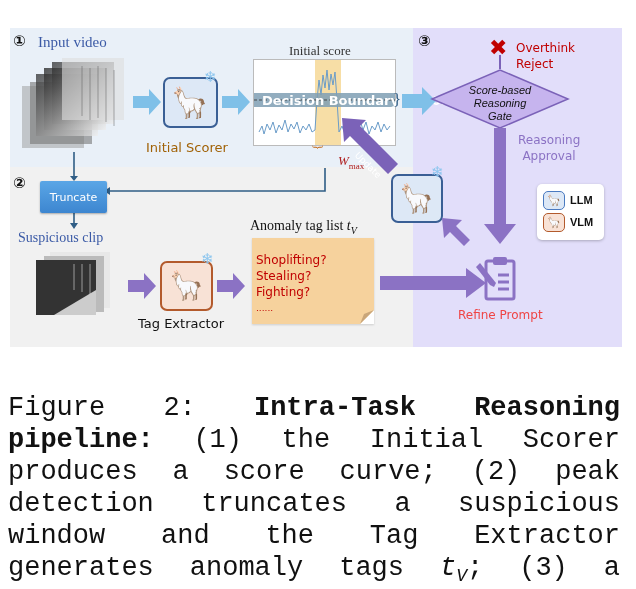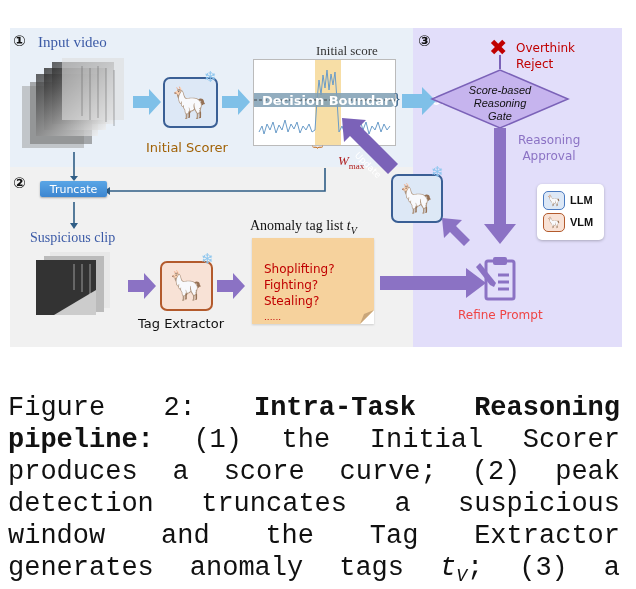--- a/index.html
+++ b/index.html
@@ -17,21 +17,21 @@
   .llama-box.vlm { background:#f8e2d6; border:2px solid #b35a2c; }
   .caption { left:8px; top:372px; width:612px; font-family:Liberation Mono, monospace; font-size:27px; line-height:32px; color:#111; text-align:justify;margin-top:20px; }
   .caption b { font-weight:bold; }
   .note { left:252px; top:238px; width:122px; height:86px; background:#f6d29d; box-shadow:0 1px 2px rgba(0,0,0,0.15); }
   .note-line { font-family:"DejaVu Sans", sans-serif; font-size:12px; color:#c00000; line-height:16px; }
   .legend { left:537px; top:184px; width:67px; height:56px; background:#fff; border-radius:5px; box-shadow:0 1px 3px rgba(0,0,0,0.25); }
   .legend-row { display:flex; align-items:center; gap:5px; height:22px; font-family:"Liberation Sans", sans-serif; font-size:11px; font-weight:bold; color:#111; }
   .mini { width:20px; height:17px; border-radius:5px; display:flex; align-items:center; justify-content:center; font-size:11px; }
   .mini.llm { background:#dde8f6; border:1.5px solid #4a7ac0; }
   .mini.vlm { background:#f8e2d6; border:1.5px solid #b35a2c; }
-  .truncate-btn { left:40px; top:181px; width:67px; height:16px; background:linear-gradient(#5aa6e6,#3d86d0); border-radius:2px; color:#fff; font-family:"DejaVu Sans", sans-serif; font-size:11px; display:flex; align-items:center; justify-content:center; box-shadow:0 1px 2px rgba(0,0,0,0.3); }
+  .truncate-btn { left:40px; top:181px; width:67px; height:32px; background:linear-gradient(#5aa6e6,#3d86d0); border-radius:2px; color:#fff; font-family:"DejaVu Sans", sans-serif; font-size:11px; display:flex; align-items:center; justify-content:center; box-shadow:0 1px 2px rgba(0,0,0,0.3); }
 </style>
 </head>
 <body>
 
 <div class="abs panel1"></div>
 <div class="abs panel2"></div>
 <div class="abs panel3"></div>
 
 <div class="abs stepnum" style="left:13px;top:32px;">①</div>
 <div class="abs serif-blue" style="left:38px;top:34px;">Input video</div>
@@ -70,21 +70,21 @@
 <div class="abs llama-box llm" style="left:163px;top:77px;width:51px;height:47px;">
   <span style="font-size:30px;line-height:1;">🦙</span>
 </div>
 <div class="abs" style="left:204px;top:68px;color:#8ec6ee;font-size:15px;">❄</div>
 <div class="abs comic" style="left:146px;top:140px;font-size:13px;color:#a16207;">Initial Scorer</div>
 
 <svg class="abs" style="left:222px;top:89px;" width="30" height="26">
   <polygon points="0,7 16,7 16,0 28,13 16,26 16,19 0,19" fill="#7fc0e8"></polygon>
 </svg>
 
-<div class="abs serif-blue" style="left:289px;top:43px;font-size:13px;color:#333;margin-left:27px;">Initial score</div>
+<div class="abs serif-blue" style="left:289px;top:43px;font-size:13px;color:#333;">Initial score</div>
 <div class="abs frame" style="left:253px;top:59px;width:141px;height:85px;background:#fff;">
   <svg width="141" height="85">
     <rect x="61" y="0" width="26" height="85" fill="#f7dea6"></rect>
     <polyline fill="none" stroke="#6a9cc9" stroke-width="1" points="5,72 8,66 10,74 13,64 16,70 19,62 22,73 25,65 28,70 31,60 34,72 37,64 40,69 43,62 46,73 49,66 52,70 55,64 58,72 61,70 63,40 65,20 67,35 69,15 71,28 73,10 75,30 77,14 79,25 81,12 83,40 85,72 88,66 91,74 94,62 97,70 100,64 103,73 106,60 109,70 112,62 115,74 118,66 121,70 124,62 127,72 130,64 133,70 136,66"></polyline>
     <rect x="0" y="33" width="141" height="14" fill="#7f9fb4" opacity="0.85"></rect>
     <line x1="0" y1="40" x2="141" y2="40" stroke="#333" stroke-dasharray="3,2" stroke-width="0.8"></line>
   </svg>
 </div>
 <div class="abs" style="left:262px;top:93px;font-family:'DejaVu Sans',sans-serif;font-size:13px;font-weight:bold;color:#fff;white-space:nowrap;">Decision Boundary τ = 0.5</div>
 <div class="abs" style="left:393px;top:90px;font-size:17px;color:#2f5d85;">}</div>
@@ -98,21 +98,21 @@
     <line x1="74" y1="152" x2="74" y2="177"></line>
     <line x1="74" y1="202" x2="74" y2="224"></line>
   </g>
   <polygon points="110,187 104,191 110,195" fill="#2f5d85"></polygon>
   <polygon points="70,176 74,181 78,176" fill="#2f5d85"></polygon>
   <polygon points="70,223 74,229 78,223" fill="#2f5d85"></polygon>
 </svg>
 
 <div class="abs truncate-btn">Truncate</div>
 
-<div class="abs serif-blue" style="left:30px;top:230px;font-size:14px;">Suspicious clip</div>
+<div class="abs serif-blue" style="left:18px;top:230px;font-size:14px;">Suspicious clip</div>
 <div class="abs" style="left:34px;top:250px;width:80px;height:65px;">
   <svg width="80" height="65">
     <rect x="16" y="2" width="60" height="56" fill="#e8e8e8"></rect>
     <rect x="10" y="6" width="60" height="56" fill="#bbb"></rect>
     <rect x="2" y="10" width="60" height="55" fill="#333"></rect>
     <polygon points="20,65 62,40 62,65" fill="#ccc"></polygon>
     <g stroke="#eee" stroke-width="0.8" opacity="0.7">
       <line x1="40" y1="14" x2="40" y2="40"></line>
         <line x1="48" y1="14" x2="48" y2="42"></line>
         <line x1="56" y1="14" x2="56" y2="44"></line>
@@ -127,24 +127,24 @@
   <span style="font-size:28px;line-height:1;">🦙</span>
 </div>
 <div class="abs" style="left:201px;top:250px;color:#8ec6ee;font-size:15px;">❄</div>
 <div class="abs comic" style="left:138px;top:316px;font-size:13px;color:#111;text-align:center;">Tag Extractor</div>
 <svg class="abs" style="left:217px;top:273px;" width="30" height="26">
   <polygon points="0,7 16,7 16,0 28,13 16,26 16,19 0,19" fill="#8b72c4"></polygon>
 </svg>
 
 <div class="abs" style="left:250px;top:218px;font-family:'Liberation Serif',serif;font-size:14px;color:#111;white-space:nowrap;"><span>Anomaly tag list </span><i>t</i><sub style="font-style:italic;font-size:10px;">V</sub></div>
 <div class="abs note">
-  <div style="padding:14px 0 0 12px;margin-top:9px;">
+  <div style="padding:14px 0 0 4px;">
     <div class="note-line">Shoplifting?</div>
+    <div class="note-line">Stealing?</div>
     <div class="note-line">Fighting?</div>
-    <div class="note-line">Stealing?</div>
     <div class="note-line" style="font-size:9px;">......</div>
   </div>
   <svg class="abs" style="right:0;bottom:0;" width="14" height="14">
     <polygon points="14,0 14,14 0,14" fill="#fff"></polygon>
       <polygon points="14,0 0,14 4,4" fill="#c9a67a"></polygon>
   </svg>
 </div>
 
 <svg class="abs" style="left:380px;top:268px;" width="108" height="30">
   <polygon points="0,8 86,8 86,0 106,15 86,30 86,22 0,22" fill="#8b72c4"></polygon>

